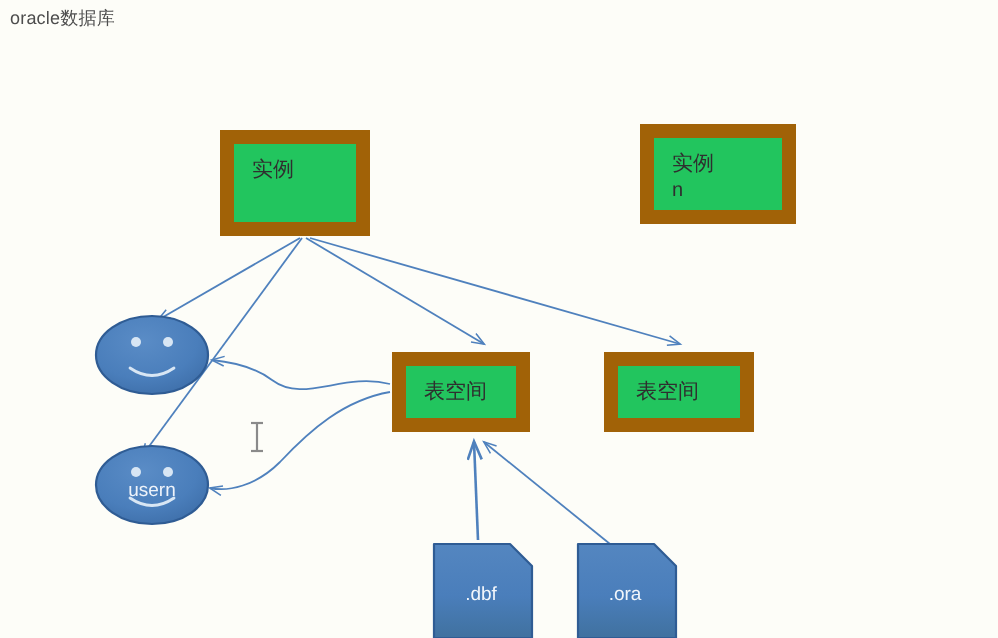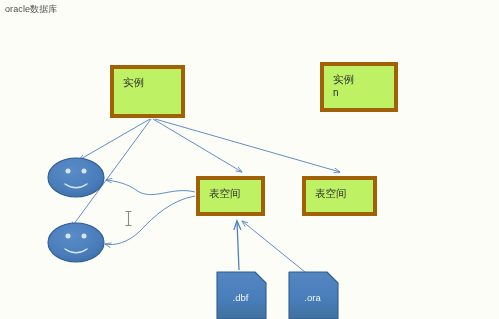--- a/index.html
+++ b/index.html
@@ -34,22 +34,22 @@
     top: 3px;
     font-size: 9px;
     color: #4d4d4d;
     letter-spacing: 0.1px;
     white-space: nowrap;
   }
   
   .rect-node {
     position: absolute;
     box-sizing: border-box;
-    background: #bef264;
-    border: 4px solid #a16207;
+    background: #22c55e;
+    border: 7px solid #a16207;
     padding: 7px 0 0 9px;
   }
   .rect-node .ln {
     display: block;
     font-size: 10px;
     color: #2f2f2f;
     line-height: 13px;
     white-space: pre;
   }
   .rect-node .ln.cjk {
@@ -206,20 +206,21 @@
     </svg>
   </div>
 
   <div class="user-node" id="node-user-n">
     <svg width="58" height="41" viewBox="0 0 58 41">
       <ellipse cx="29" cy="20.5" rx="28" ry="19.5" fill="url(#gOval)" stroke="#2f5c94" stroke-width="1.1"></ellipse>
       <circle cx="21" cy="14" r="2.5" fill="#d8e6f4"></circle>
       <circle cx="37" cy="14" r="2.5" fill="#d8e6f4"></circle>
       <path d="M18,27 Q29,34.5 40,27" fill="none" stroke="#d8e6f4" stroke-width="1.4" stroke-linecap="round"></path>
     </svg>
+    <span class="user-label">usern</span>
   </div>
 
   <div class="file-node" id="node-file-ora">
     <svg width="55" height="49" viewBox="0 0 55 49">
       <path d="M4,2 L42,2 L53,13 L53,49 L4,49 Z" fill="url(#gFile)" stroke="#2f5c94" stroke-width="1.1" stroke-linejoin="round"></path>
     </svg>
     <span class="file-label">.ora</span>
   </div>
 
   <div class="file-node" id="node-file-dbf">

